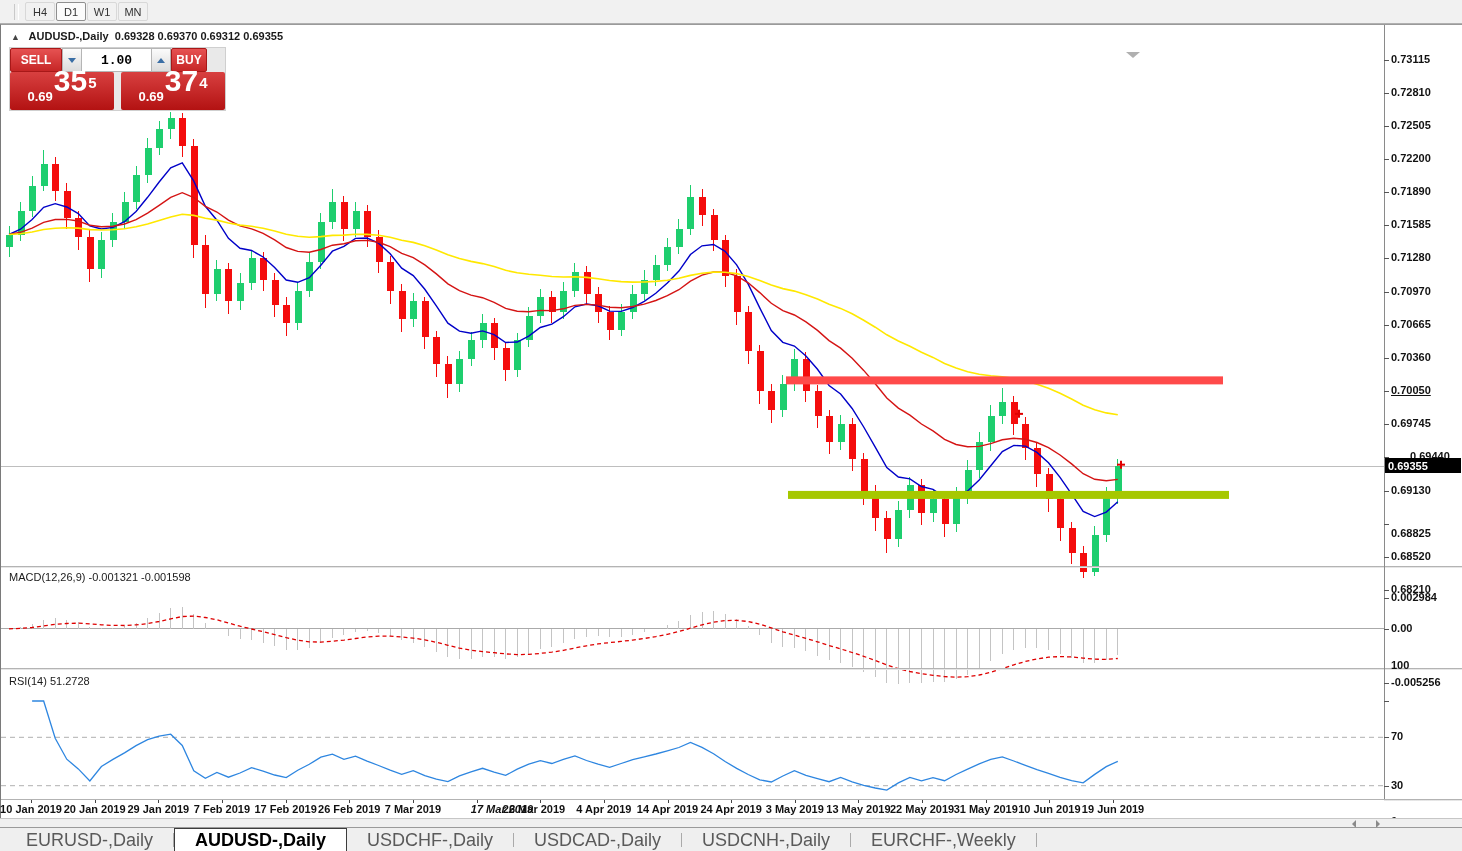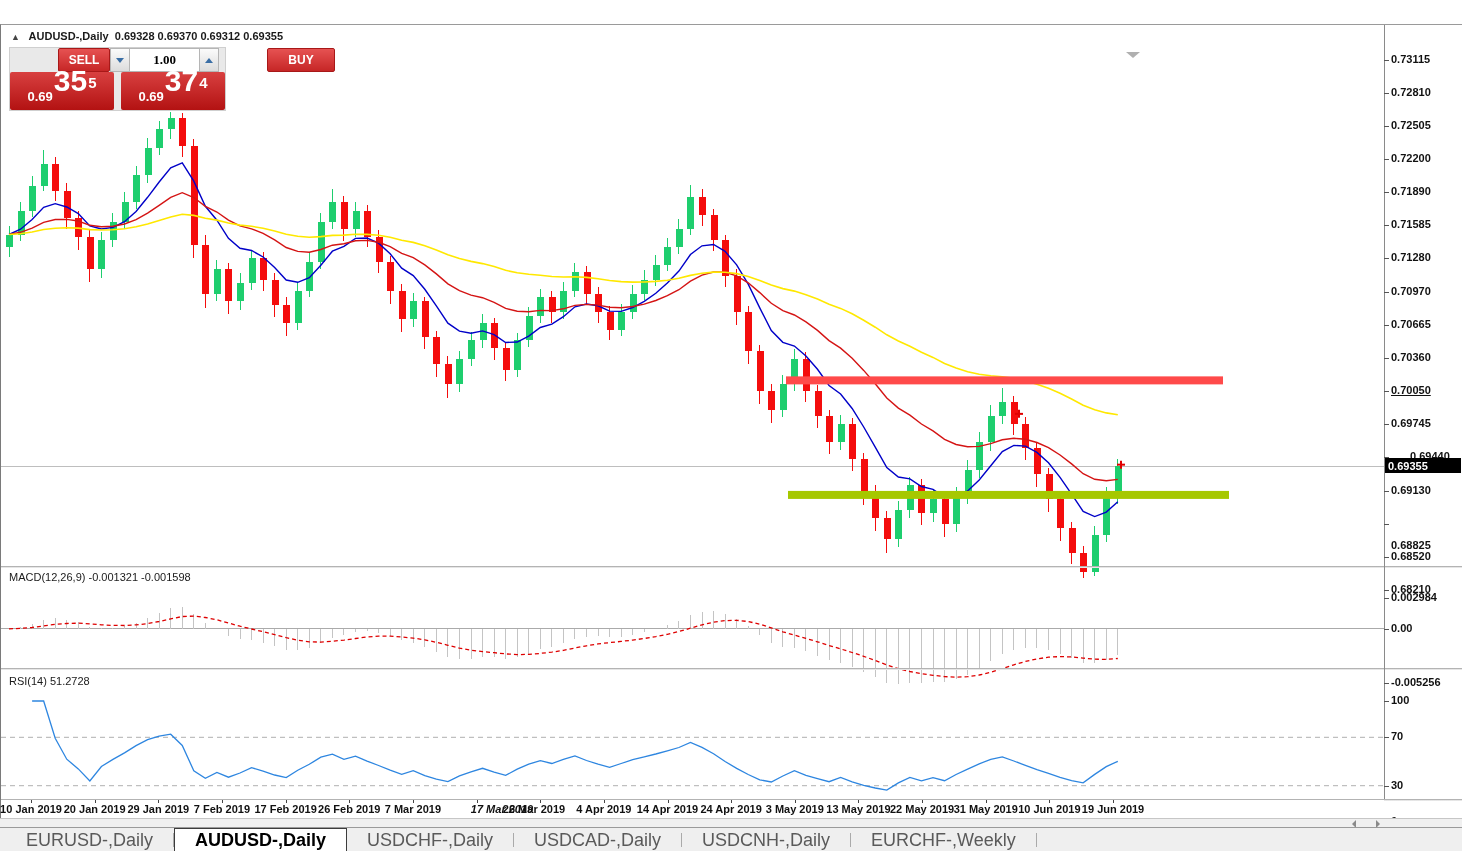--- a/index.html
+++ b/index.html
@@ -42,42 +42,51 @@
   #tabbar{position:absolute;left:0;top:827px;width:1462px;height:24px;background:#efefef;
           border-top:1px solid #9a9a9a;display:flex;align-items:stretch;padding-left:6px;}
   .tab{display:flex;align-items:center;padding:0 20px;font-size:18px;color:#5a5a5a;position:relative;}
   .tab.active{background:#fff;border:1px solid #3c3c3c;border-bottom:none;color:#000;font-weight:700;}
   .tab-sep{width:1px;height:14px;background:#aaa;align-self:center;}
   
   #trade-panel{position:absolute;left:8px;top:46px;width:217px;background:#e9e9e9;
                border:1px solid #cfcfcf;box-sizing:border-box;}
   .tp-row1{display:flex;height:24px;}
   .tp-btn{flex:0 0 auto;font-size:12px;font-weight:700;color:#fff;border:1px solid #a81818;
-          background:linear-gradient(#e65252,#c62626);display:flex;align-items:center;justify-content:center;margin-left:48px;}
+          background:linear-gradient(#e65252,#c62626);display:flex;align-items:center;justify-content:center;}
   .tp-sell{width:52px;border-radius:2px;}
-  .tp-buy{width:68px;border-radius:2px;}
+  .tp-buy{width:36px;border-radius:2px;}
   .tp-spin{width:20px;background:linear-gradient(#fbfbfb,#dcdcdc);border:1px solid #b5b5b5;
            display:flex;align-items:center;justify-content:center;}
   .tp-spin .arr-down{width:0;height:0;border:4px solid transparent;border-top:5px solid #3a6ea5;margin-top:4px;}
   .tp-spin .arr-up{width:0;height:0;border:4px solid transparent;border-bottom:5px solid #3a6ea5;margin-bottom:4px;}
   .tp-vol{width:69px;border:1px solid #b5b5b5;border-left:none;border-right:none;
-          font-size:13px;font-weight:700;text-align:center;font-family:Liberation Serif, serif;padding:0;}
+          font-size:13px;font-weight:700;text-align:center;font-family:Liberation Mono, monospace;padding:0;}
   .tp-row2{display:flex;height:38px;}
   .tp-price{width:105px;background:linear-gradient(#d84040,#b31212);color:#fff;
             display:flex;align-items:flex-end;justify-content:center;border-radius:2px;}
   .tp-price + .tp-price{margin-left:7px;}
   .tp-small{font-size:13px;font-weight:700;margin-bottom:6px;}
   .tp-big{font-size:30px;font-weight:700;line-height:34px;margin:12px 1px;}
   .tp-sup{font-size:15px;font-weight:700;align-self:flex-start;margin-top:2px;}
 </style>
 </head>
 <body>
 
 <div id="app">
 
+  <div id="toolbar">
+    <div class="grip"></div>
+    <div id="tf-buttons" style="display:flex;">
+        <button class="tfbtn">H4</button>
+        <button class="tfbtn active">D1</button>
+        <button class="tfbtn">W1</button>
+        <button class="tfbtn">MN</button>
+      </div>
+  </div>
 
   <div id="chart-window">
     <svg id="main-svg" width="1383" height="541" viewBox="0 0 1383 541">
         <line x1="0" y1="417.2793068297658" x2="1383" y2="417.2793068297658" stroke="#BEBEBE" stroke-width="1" shape-rendering="crispEdges"></line>
         <g shape-rendering="crispEdges">
           <line x1="8" y1="176.86136595310904" x2="8" y2="208.19673802242625" stroke="#1ECE6E" stroke-width="1"></line>
           <rect x="5" y="185.50560652395538" width="7" height="12.966360856268892" fill="#1ECE6E"></rect>
           <line x1="19.55" y1="153.0897043832825" x2="19.55" y2="191.9887869520892" stroke="#1ECE6E" stroke-width="1"></line>
           <rect x="16.55" y="161.73394495412884" width="7" height="23.771661569826534" fill="#1ECE6E"></rect>
           <line x1="31.1" y1="127.15698267074352" x2="31.1" y2="168.2171253822627" stroke="#1ECE6E" stroke-width="1"></line>
@@ -418,33 +427,33 @@
         <div class="axis-label" style="top: 325.686px;">0.70360</div>
         <div class="axis-tick" style="top: 366.182px;"></div>
         <div class="axis-label" style="top: 359.182px; text-decoration: underline;">0.70050</div>
         <div class="axis-tick" style="top: 399.139px;"></div>
         <div class="axis-label" style="top: 392.139px;">0.69745</div>
         <div class="axis-tick" style="top: 432.095px;"></div>
         <div class="axis-label" style="top: 425.095px; padding-left: 19px;">0.69440</div>
         <div class="axis-tick" style="top: 465.591px;"></div>
         <div class="axis-label" style="top: 458.591px;">0.69130</div>
         <div class="axis-tick" style="top: 498.547px;"></div>
-        <div class="axis-label" style="top: 514px;">0.68825</div>
+        <div class="axis-label" style="top: 502px;">0.68825</div>
         <div class="axis-tick" style="top: 531.504px;"></div>
         <div class="axis-label" style="top: 524.504px;">0.68520</div>
         <div class="axis-tick" style="top: 565px;"></div>
         <div class="axis-label" style="top: 558px;">0.68210</div>
         <div class="axis-tick" style="top: 573px;"></div>
         <div class="axis-label" style="top: 566px;">0.002984</div>
         <div class="axis-tick" style="top: 603.782px;"></div>
         <div class="axis-label" style="top: 596.782px;">0.00</div>
         <div class="axis-tick" style="top: 658px;"></div>
         <div class="axis-label" style="top: 651px;">-0.005256</div>
         <div class="axis-tick" style="top: 676px;"></div>
-        <div class="axis-label" style="top: 669px;">100</div>
+        <div class="axis-label" style="top: 634px;">100</div>
         <div class="axis-tick" style="top: 712.3px;"></div>
         <div class="axis-label" style="top: 705.3px;">70</div>
         <div class="axis-tick" style="top: 760.7px;"></div>
         <div class="axis-label" style="top: 753.7px;">30</div>
         <div class="axis-tick" style="top: 797px;"></div>
         <div class="axis-label" style="top: 790px;">0</div>
       </div>
     <div id="price-tag" style="top: 433.279px;">
       <span>0.69355</span>
     </div>

